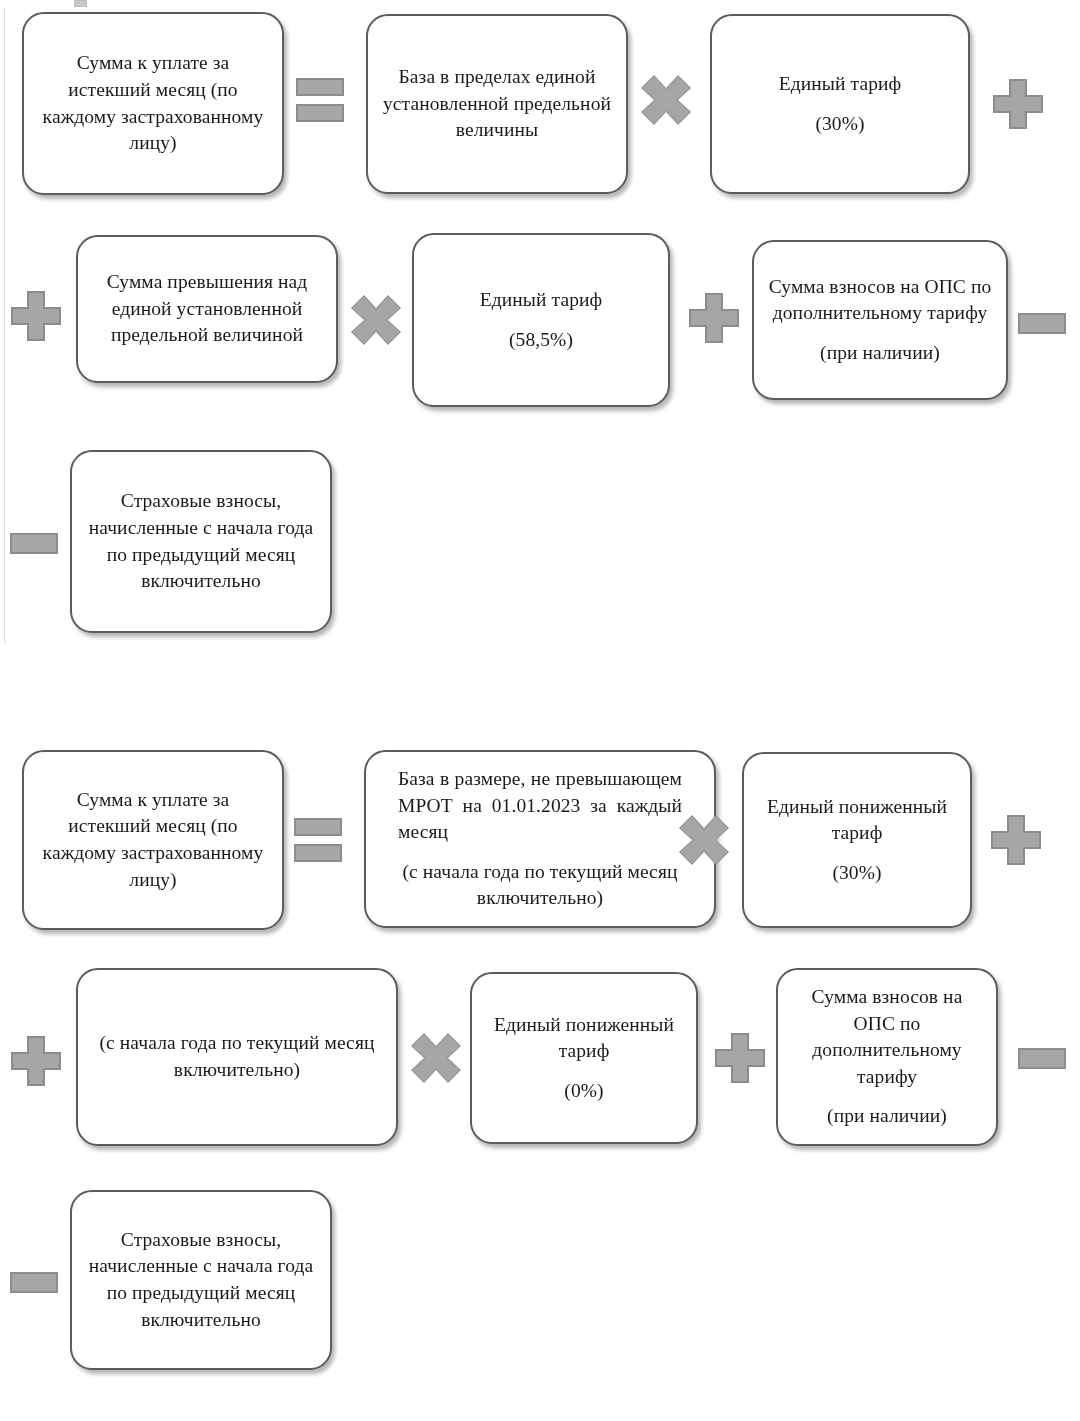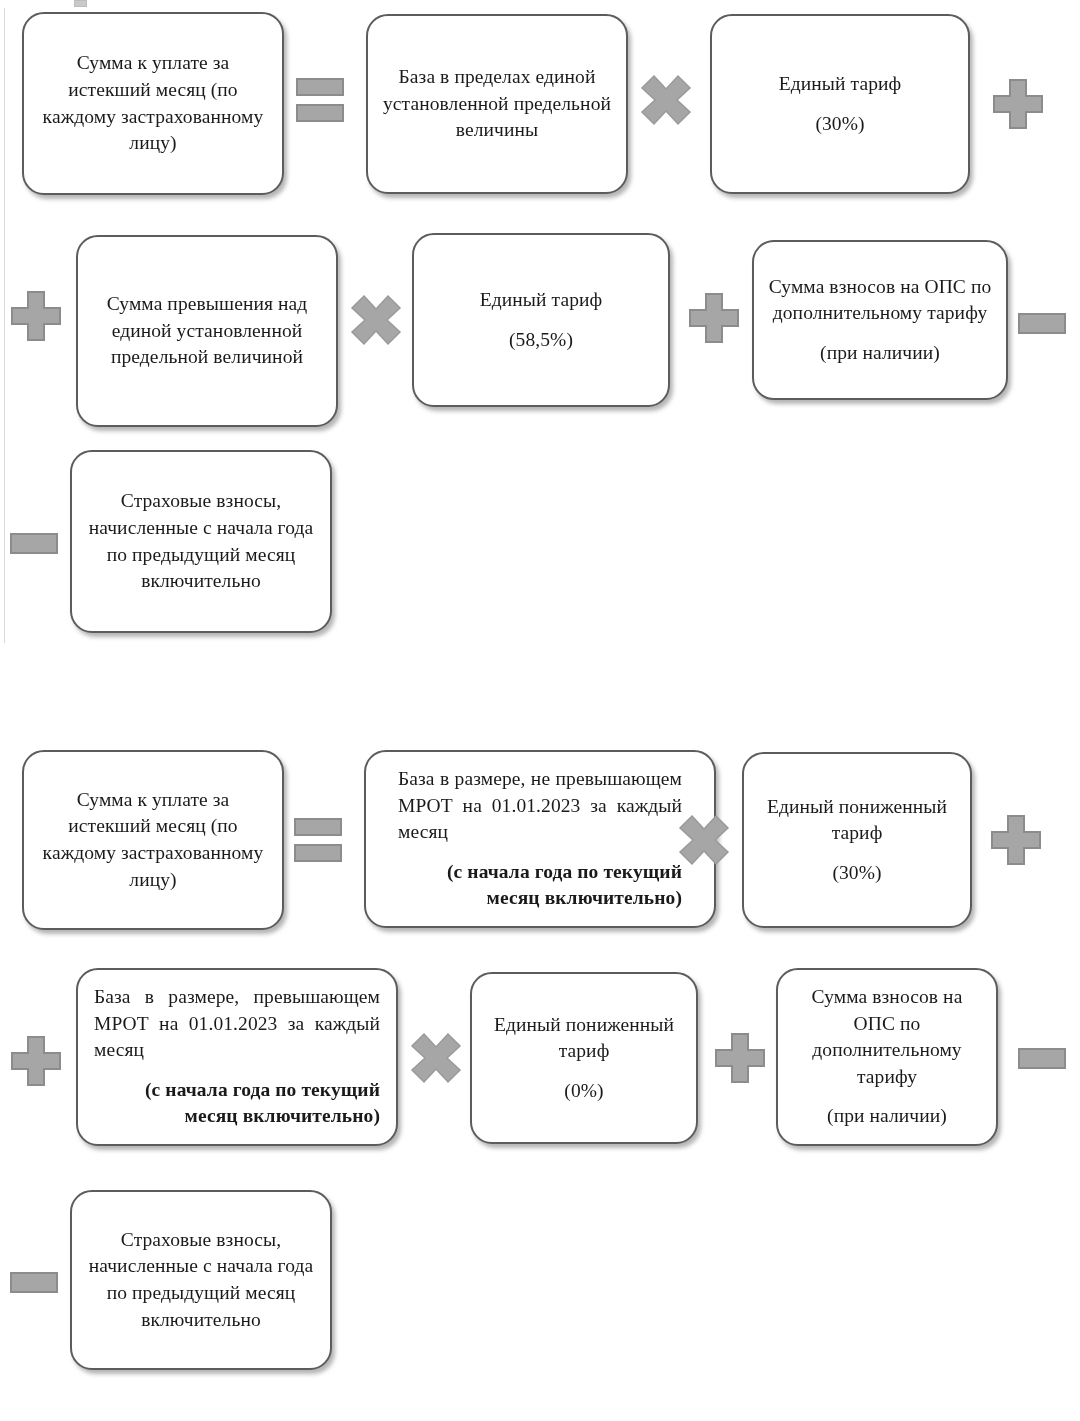--- a/index.html
+++ b/index.html
@@ -60,22 +60,21 @@
     font-size: 19.5px;
     line-height: 1.36;
     text-align: center;
     letter-spacing: 0.1px;
   }
   .node p.justify {
     text-align: justify;
     text-align-last: left;
   }
   .node p.left {
-    text-align: right;
-    font-weight: bold;
+    text-align: center;
   }
   .node p + p {
     margin-top: 13px;
   }
 
   
   .op {
     position: absolute;
     color: #a0a0a0;
   }
@@ -148,21 +147,21 @@
       <polygon points="18,2 34,2 34,18 50,18 50,34 34,34 34,50 18,50 18,34 2,34 2,18 18,18" fill="#a6a6a6" stroke="#8c8c8c" stroke-width="2"></polygon>
     </svg>
   </div>
 
   <div class="op op-plus" style="left:10px; top:290px; width:52px; height:52px;">
     <svg viewBox="0 0 52 52" width="52" height="52" aria-hidden="true">
       <polygon points="18,2 34,2 34,18 50,18 50,34 34,34 34,50 18,50 18,34 2,34 2,18 18,18" fill="#a6a6a6" stroke="#8c8c8c" stroke-width="2"></polygon>
     </svg>
   </div>
 
-  <div class="node" style="left:76px; top:235px; width:262px; height:192px;">
+  <div class="node" style="left:76px; top:235px; width:262px; height:148px;">
     <p>Сумма превышения над единой установленной предельной величиной</p>
   </div>
 
   <div class="op op-times" style="left:348px; top:292px; width:56px; height:56px;">
     <svg viewBox="0 0 56 56" width="56" height="56" aria-hidden="true">
       <polygon points="16,4 28,17 40,4 52,16 39,28 52,40 40,52 28,39 16,52 4,40 17,28 4,16" fill="#a6a6a6" stroke="#9a9a9a" stroke-width="1.5"></polygon>
     </svg>
   </div>
 
   <div class="node" style="left:412px; top:233px; width:258px; height:174px;">
@@ -228,21 +227,20 @@
     </svg>
   </div>
 
   <div class="op op-plus" style="left:10px; top:1035px; width:52px; height:52px;">
     <svg viewBox="0 0 52 52" width="52" height="52" aria-hidden="true">
       <polygon points="18,2 34,2 34,18 50,18 50,34 34,34 34,50 18,50 18,34 2,34 2,18 18,18" fill="#a6a6a6" stroke="#8c8c8c" stroke-width="2"></polygon>
     </svg>
   </div>
 
   <div class="node" style="left:76px; top:968px; width:322px; height:178px; padding:8px 16px;">
-    <p class="justify">База в размере,  превышающем МРОТ на 01.01.2023 за каждый месяц</p>
     <p class="left">(с начала года по текущий месяц включительно)</p>
   </div>
 
   <div class="op op-times" style="left:408px; top:1030px; width:56px; height:56px;">
     <svg viewBox="0 0 56 56" width="56" height="56" aria-hidden="true">
       <polygon points="16,4 28,17 40,4 52,16 39,28 52,40 40,52 28,39 16,52 4,40 17,28 4,16" fill="#a6a6a6" stroke="#9a9a9a" stroke-width="1.5"></polygon>
     </svg>
   </div>
 
   <div class="node" style="left:470px; top:972px; width:228px; height:172px;">

